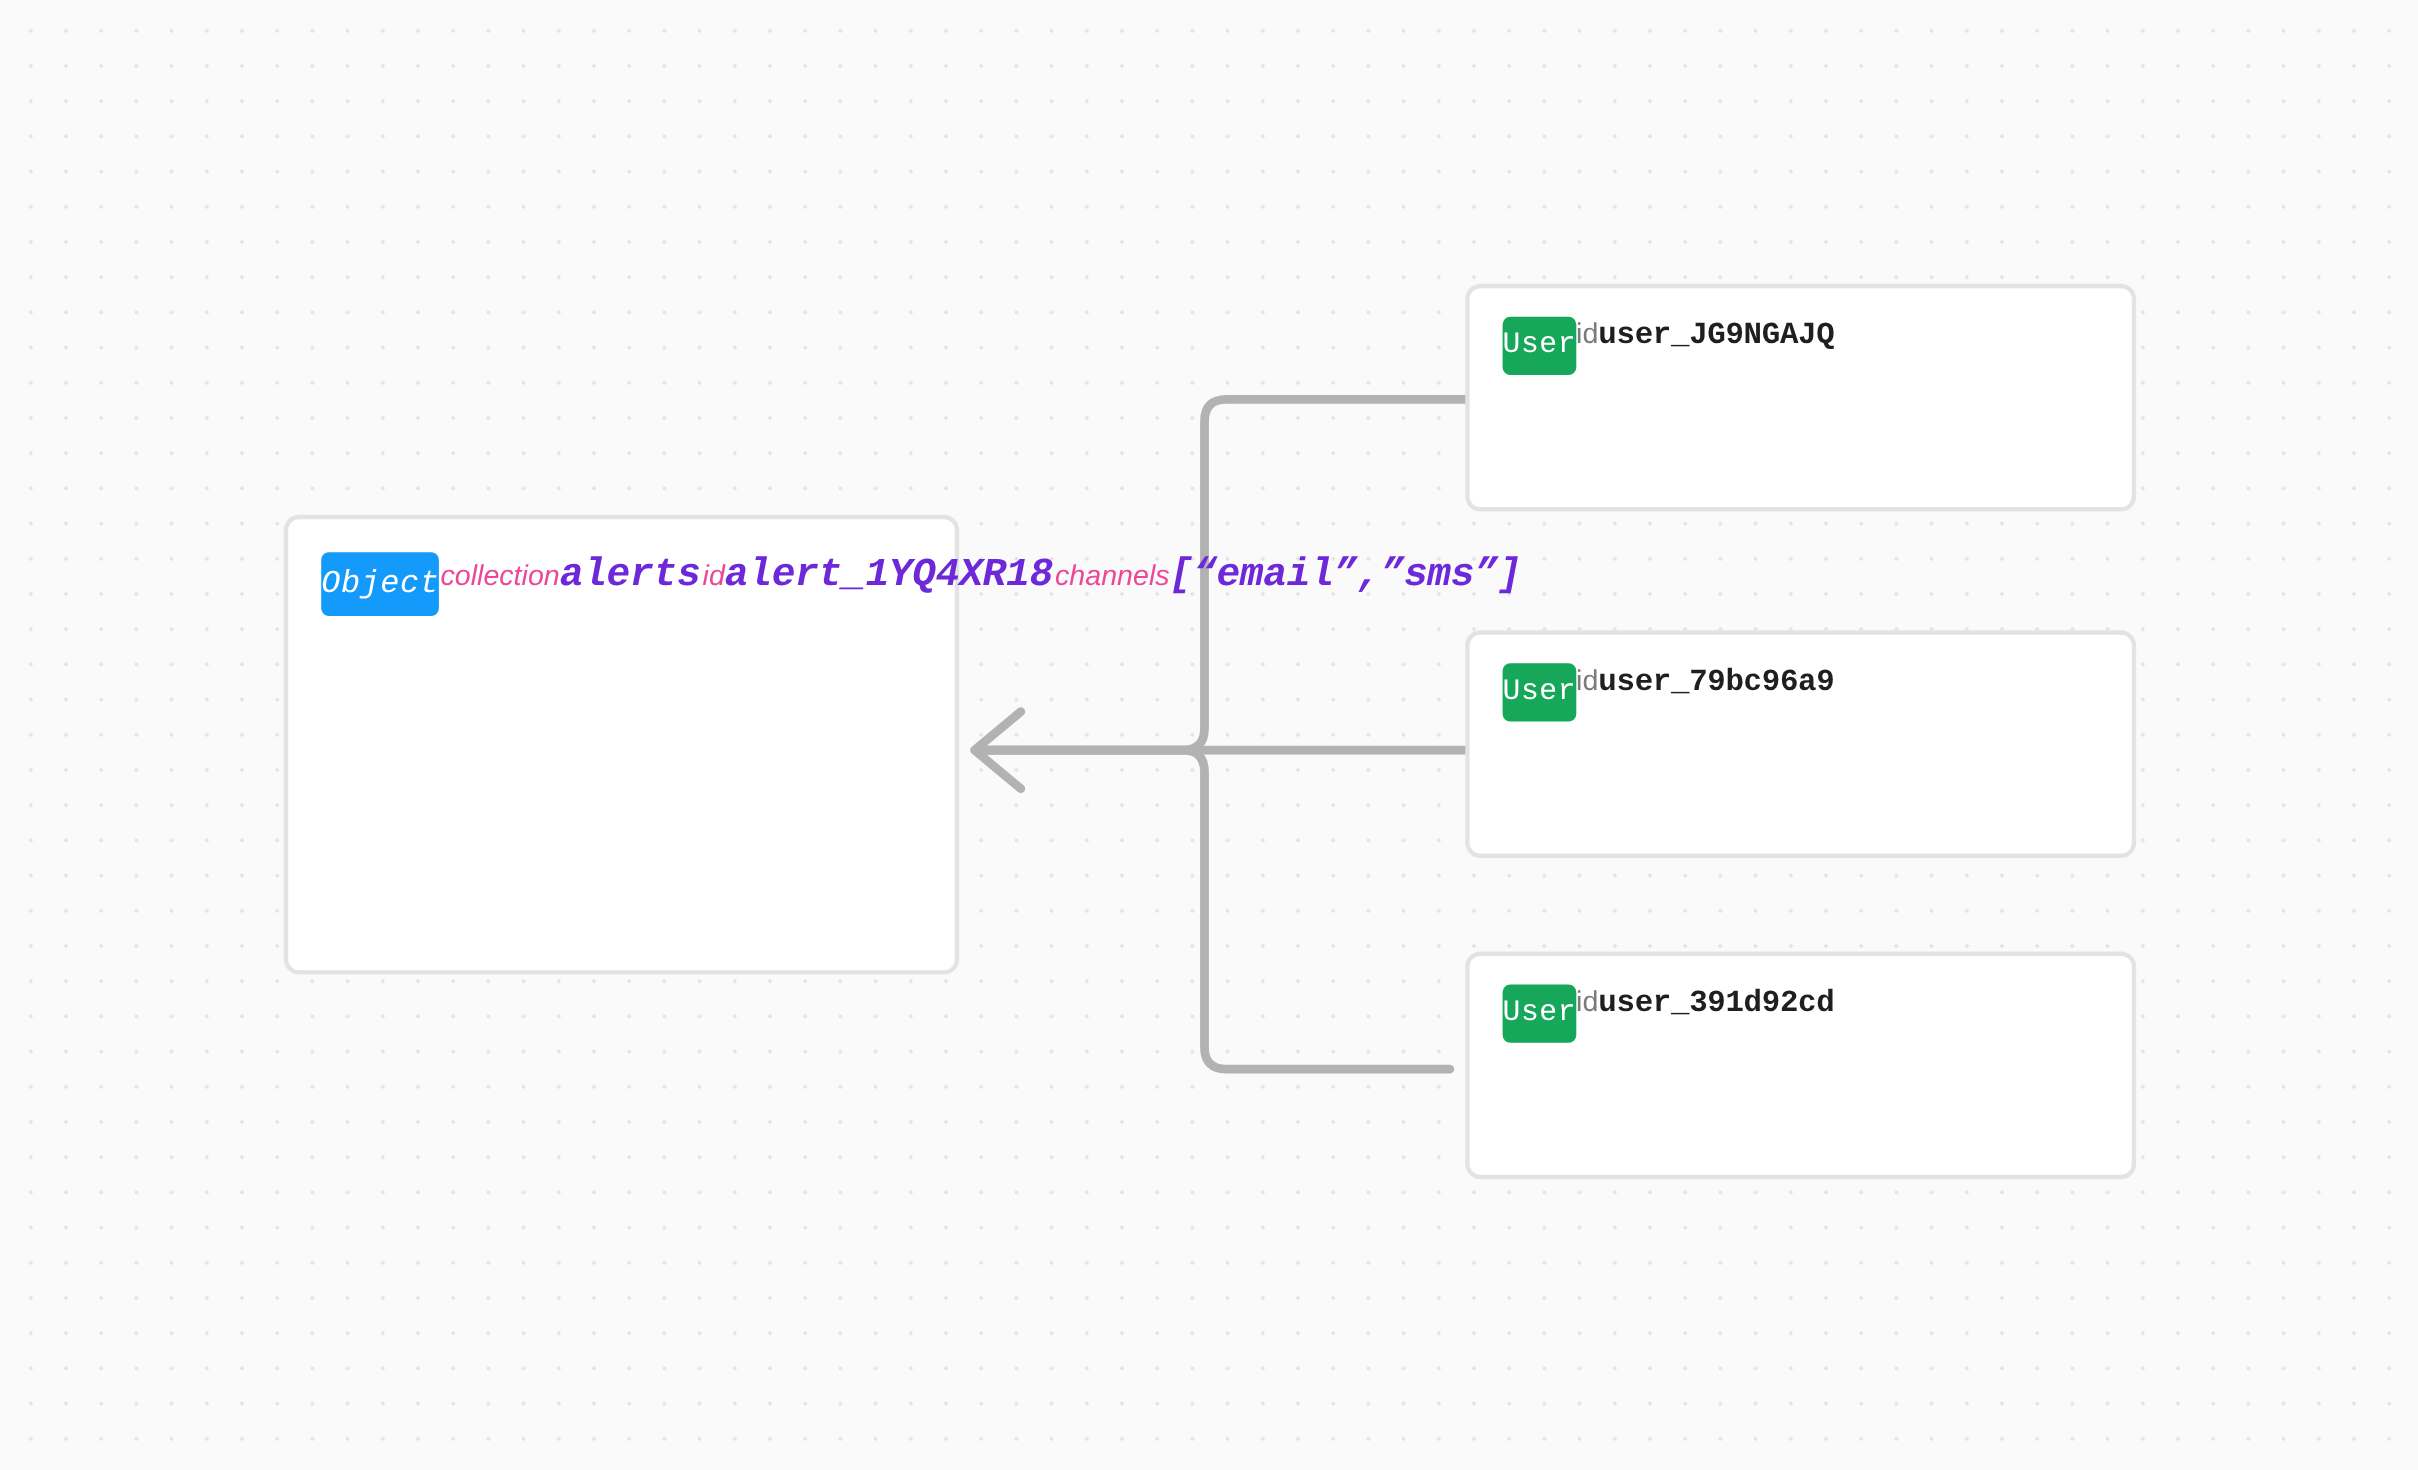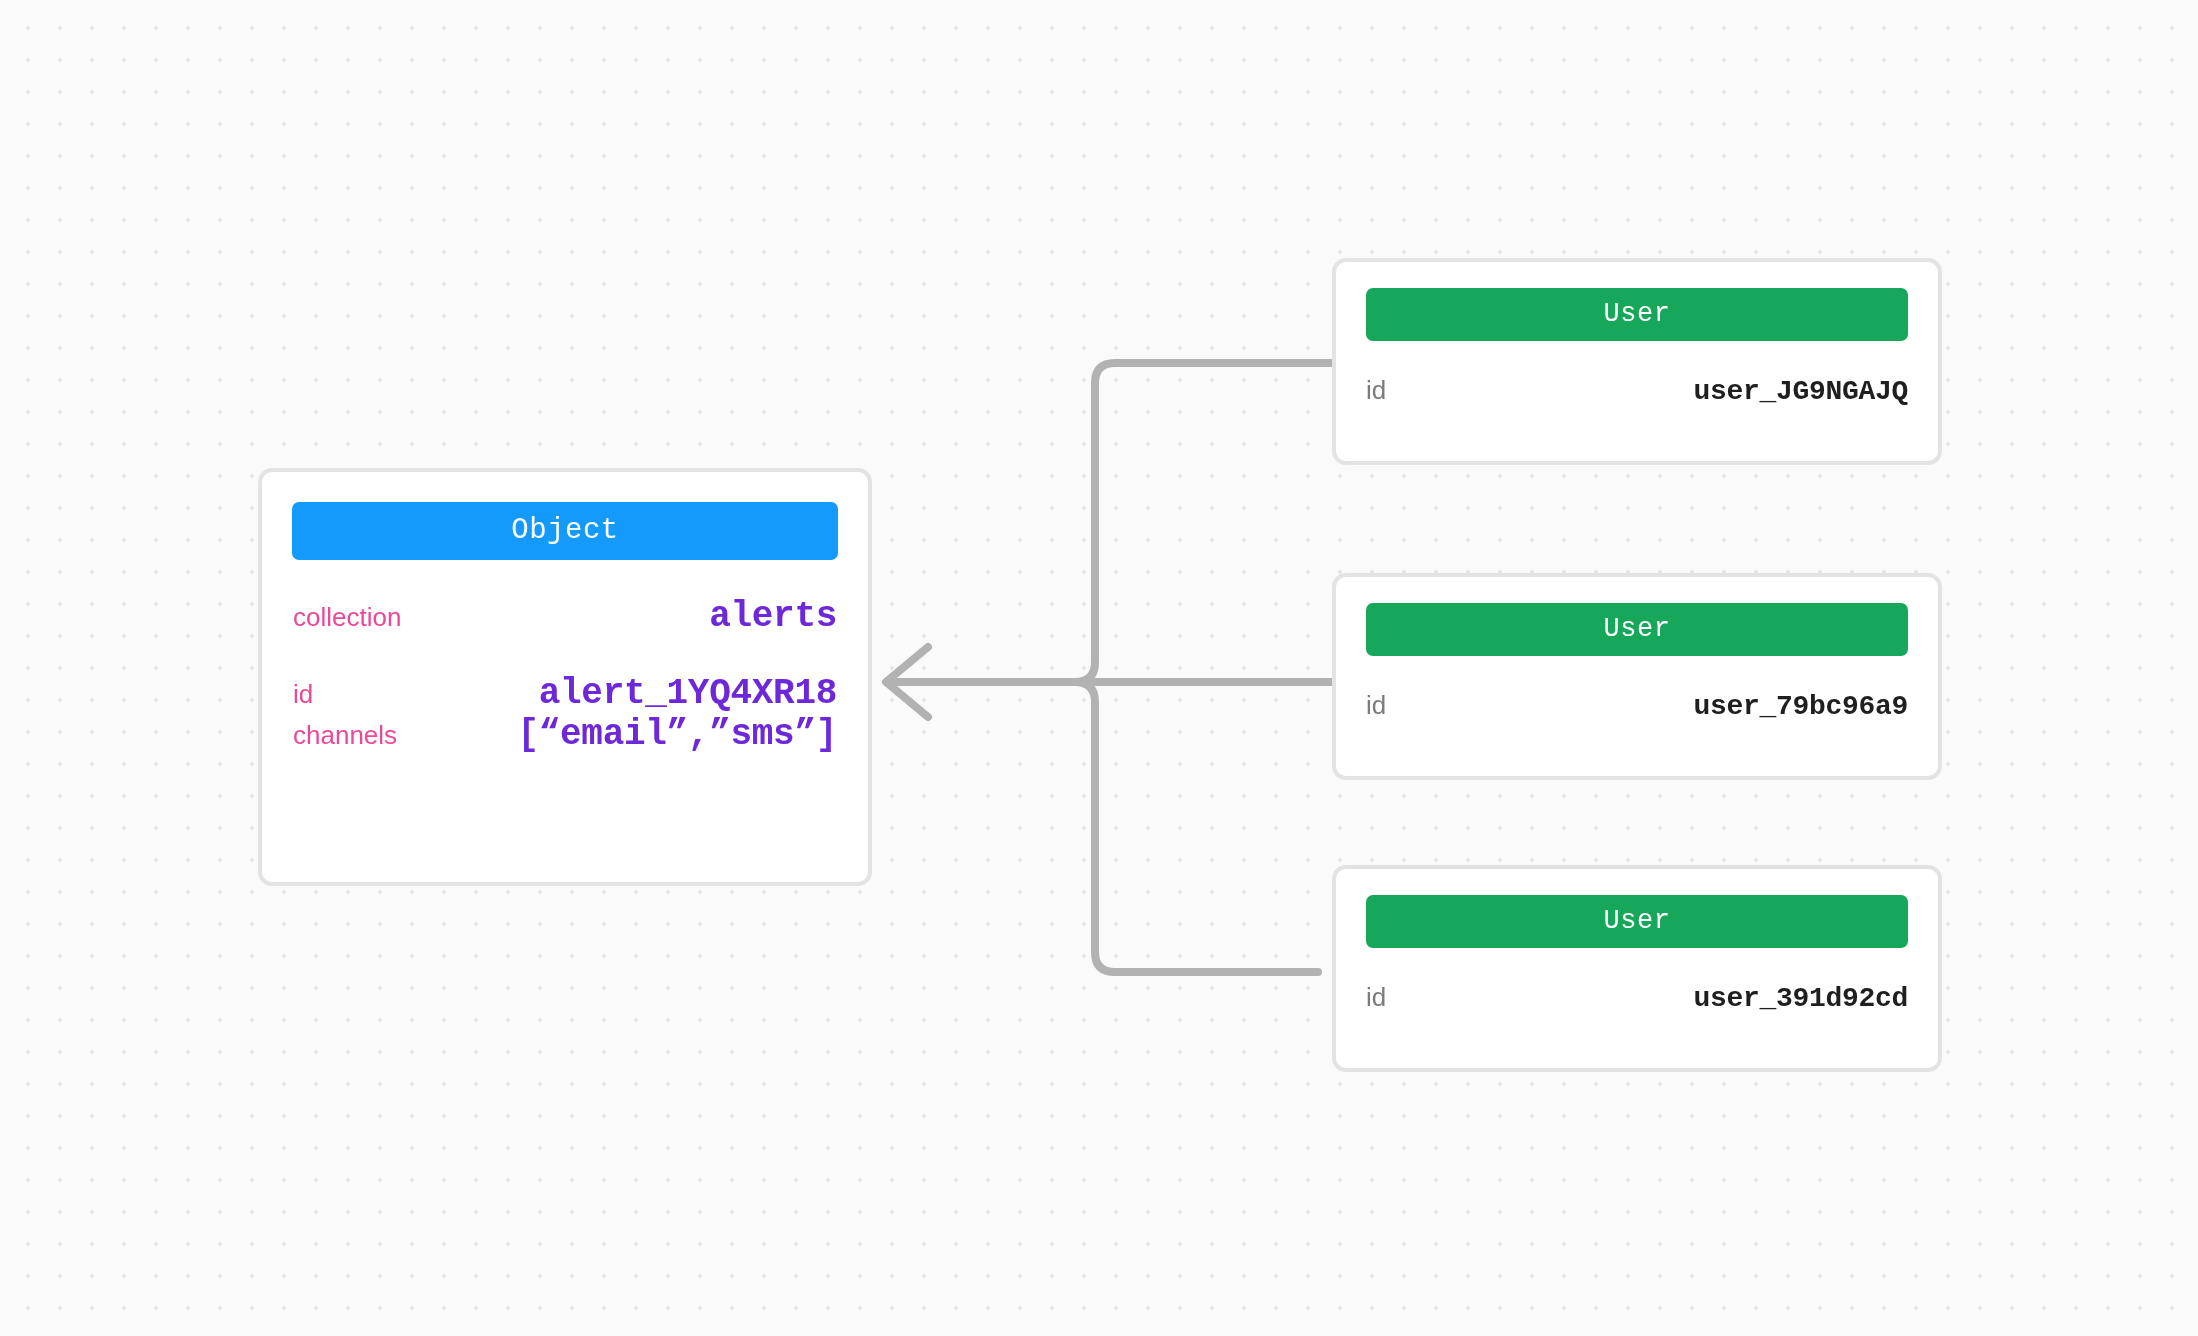--- a/index.html
+++ b/index.html
@@ -37,38 +37,39 @@
     pointer-events: none;
   }
 
   
   .node {
     position: absolute;
     background: #ffffff;
     border: 4px solid #e3e3e3;
     border-radius: 14px;
     display: flex;
-    flex-direction: column;
+    flex-direction: row;
   }
 
   .node-header {
     border-radius: 7px;
     color: #ffffff;
     font-family: "Liberation Mono", "DejaVu Sans Mono", monospace;
     text-align: center;
     letter-spacing: 0.5px;
   }
 
   
   .node-object {
     left: 258px;
     top: 468px;
     width: 614px;
     height: 418px;
     padding: 30px 30px 2px 30px;
+    font-style: italic;
   }
   .node-object .node-header {
     background: #139afb;
     height: 58px;
     line-height: 58px;
     font-size: 29px;
     margin-bottom: 36px;
   }
   .node-object .row {
     display: flex;

